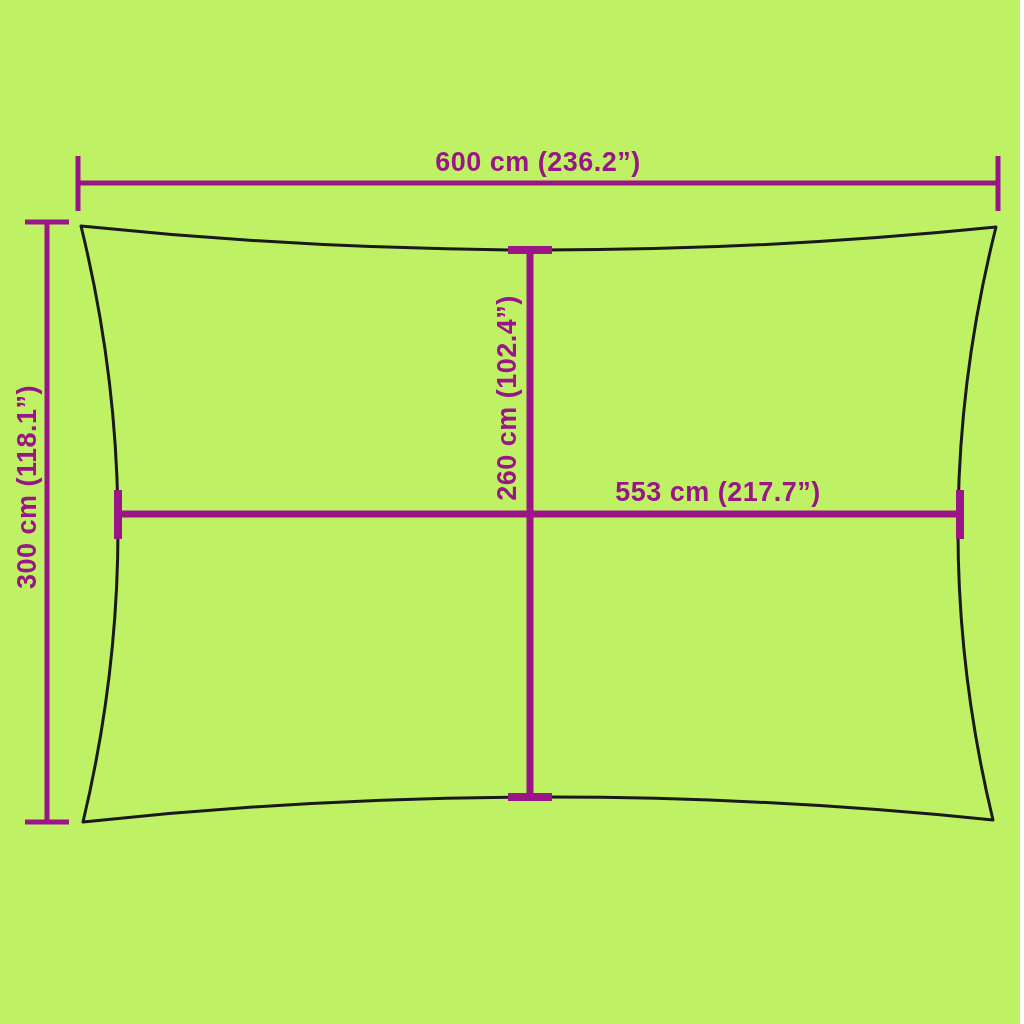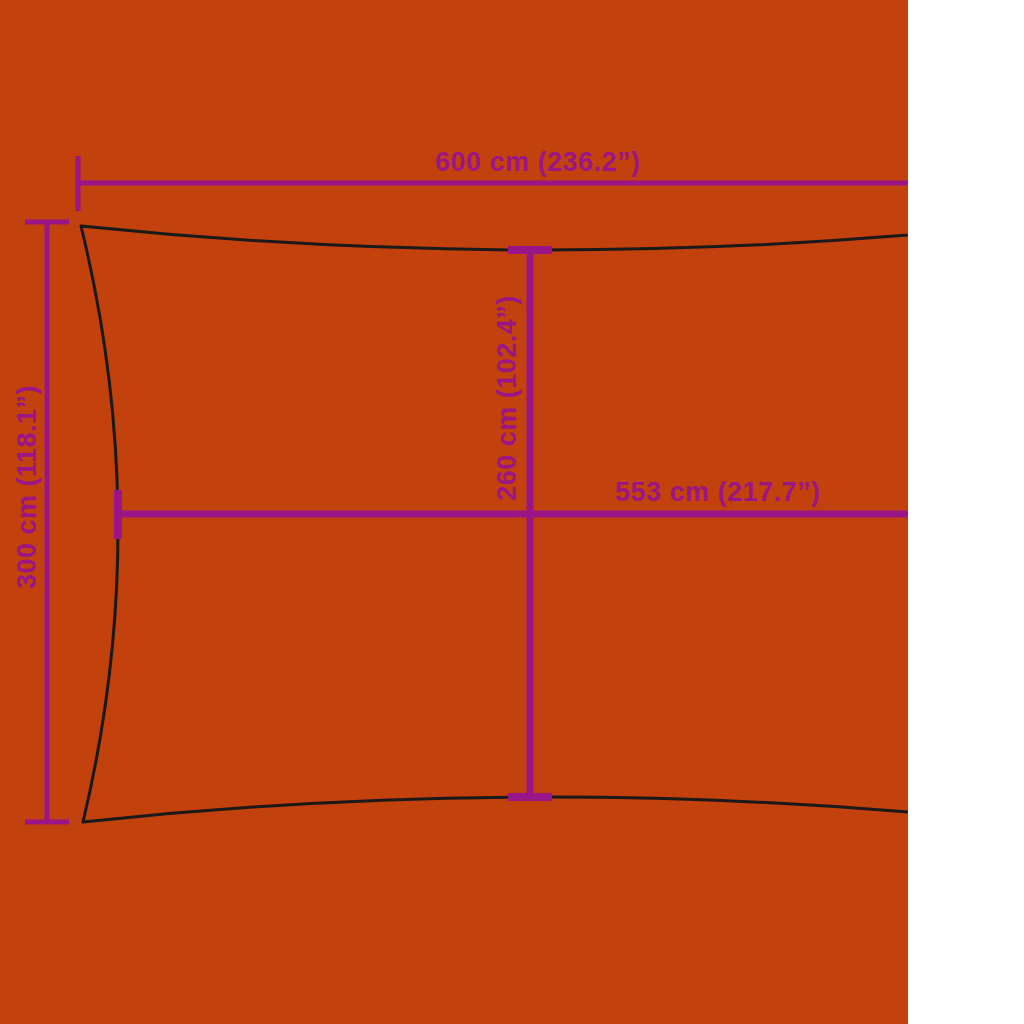--- a/index.html
+++ b/index.html
@@ -2,23 +2,23 @@
 <html><head>
 <meta charset="utf-8">
 <style>
   html, body {
     margin: 0;
     padding: 0;
     background: #ffffff;
   }
   .stage {
     position: relative;
-    width: 908px;
+    width: 1020px;
     height: 1024px;
-    background: #c2410c;
+    background: #bef264;
     overflow: hidden;
   }
   svg text {
     font-family: "Liberation Sans", "DejaVu Sans", sans-serif;
     font-weight: bold;
     font-size: 27px;
     letter-spacing: 0.5px;
   }
 </style>
 </head>

